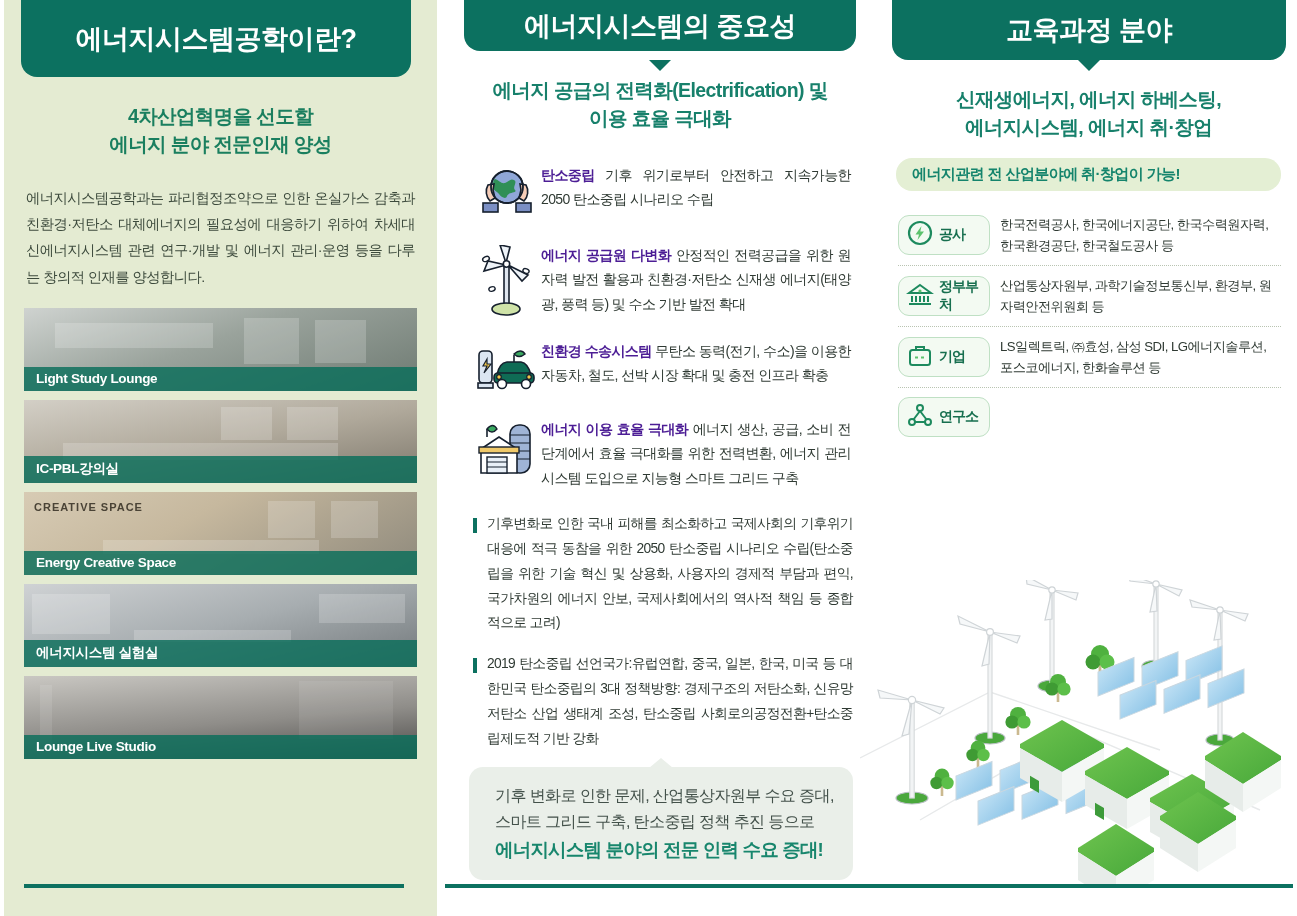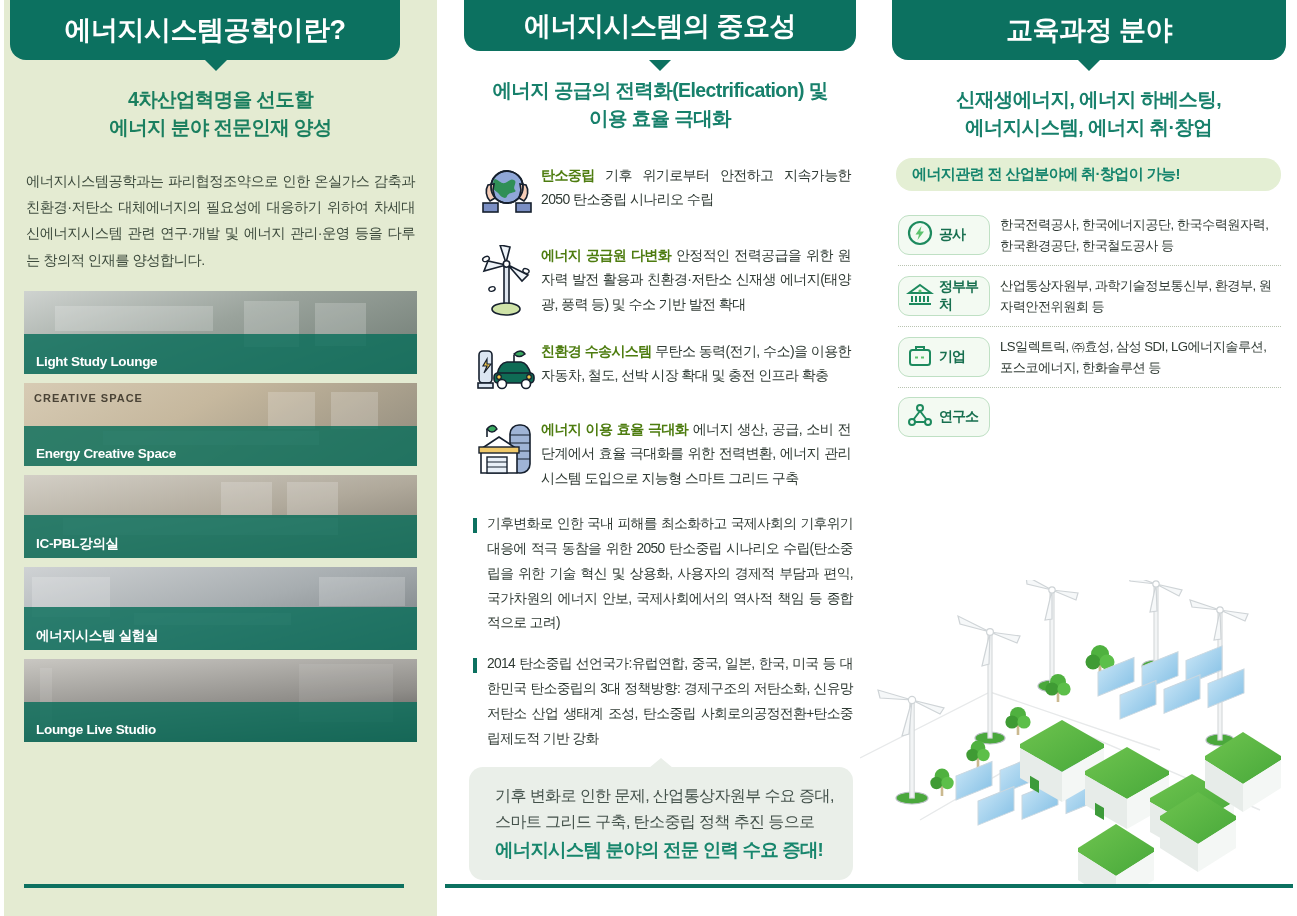--- a/index.html
+++ b/index.html
@@ -31,21 +31,21 @@
     border-bottom-left-radius:16px;border-bottom-right-radius:16px;
     color:#fff;text-align:center;
     font-weight:bold;letter-spacing:-0.5px;
     display:flex;align-items:center;justify-content:center;
   }
   .hdr-notch{
     position:absolute;left:50%;transform:translateX(-50%);
     width:0;height:0;border-left:11px solid transparent;
     border-right:11px solid transparent;border-top:11px solid #0c7160;
   }
-  .c1 .hdr{width:390px;height:60px;margin-left:6px;font-size:27px;}
+  .c1 .hdr{width:390px;height:77px;margin-left:17px;font-size:27px;}
   .c2 .hdr{width:392px;height:51px;margin-left:19px;font-size:27px;}
   .c3 .hdr{width:394px;height:60px;margin-left:8px;font-size:27px;}
 
   .subtitle{
     color:#17806b;text-align:center;font-size:19.5px;line-height:1.45;
     font-weight:bold;margin-top:25px;letter-spacing:-0.6px;
   }
   .c1 .subtitle{color:#1a7f5f;}
 
   
@@ -57,37 +57,37 @@
   
   .photos{margin:18px 20px 0 20px;}
   .photo{
     position:relative;height:83px;margin-bottom:9px;overflow:hidden;
     background:#b9bdb2;
   }
   .photo-caption{
     position:absolute;left:0;bottom:0;width:100%;
     background:rgba(10,110,90,0.82);
     color:#fff;font-size:13.5px;font-weight:bold;
-    padding:20px 0 5px 12px;box-sizing:border-box;letter-spacing:-0.3px;
+    padding:4px 0 5px 12px;box-sizing:border-box;letter-spacing:-0.3px;
   }
   
   .ph-a{background:linear-gradient(160deg,#cfd3d0 0%,#9aa39c 45%,#6e7a72 100%);}
   .ph-b{background:linear-gradient(150deg,#d7cbb4 0%,#c6b89e 40%,#8e897c 100%);}
   .ph-c{background:linear-gradient(170deg,#d3cfc6 0%,#b0a99b 50%,#7d776b 100%);}
   .ph-d{background:linear-gradient(165deg,#cfd2d4 0%,#a7adb0 50%,#72787b 100%);}
   .ph-e{background:linear-gradient(175deg,#c9c7c2 0%,#8f8d89 55%,#4c4b49 100%);}
   .ph-shapes{position:absolute;inset:0;opacity:.35;}
   .ph-shapes i{position:absolute;background:rgba(255,255,255,.55);display:block;}
 
   
   .features{margin:30px 24px 0 28px;}
   .frow{display:flex;margin-bottom:22px;}
   .ficon{width:68px;min-width:68px;display:flex;align-items:flex-start;justify-content:center;padding-top:2px;}
   .ftext{font-size:14px;line-height:1.75;color:#2f3a33;letter-spacing:-0.6px;text-align:justify;}
-  .ftext b{color:#4d7c0f;font-weight:bold;}
+  .ftext b{color:#4c1d95;font-weight:bold;}
 
   
   .bullets{margin:8px 22px 0 28px;}
   .bul{position:relative;padding-left:14px;margin-bottom:16px;
        font-size:13.8px;line-height:1.8;color:#2f3a33;letter-spacing:-0.65px;text-align:justify;}
   .bul:before{content:"";position:absolute;left:0;top:6px;width:4px;height:15px;background:#0c7160;}
 
   
   .callout{
     position:relative;margin:12px 22px 0 24px;background:#eaefe9;
@@ -160,37 +160,37 @@
 
       <div class="photo ph-a">
         <div class="ph-shapes">
           <i style="left:8%;top:18%;width:40%;height:30%;"></i>
           <i style="left:56%;top:12%;width:14%;height:55%;"></i>
           <i style="left:74%;top:14%;width:13%;height:52%;"></i>
         </div>
         <div class="photo-caption">Light Study Lounge</div>
       </div>
 
+      <div class="photo ph-c">
+        <div class="ph-shapes">
+          <i style="left:50%;top:8%;width:13%;height:40%;"></i>
+          <i style="left:67%;top:8%;width:13%;height:40%;"></i>
+          <i style="left:10%;top:52%;width:70%;height:20%;"></i>
+        </div>
+        <div class="photo-caption">IC-PBL강의실</div>
+      </div>
+
       <div class="photo ph-b">
         <div class="ph-shapes">
           <i style="left:62%;top:10%;width:12%;height:45%;"></i>
           <i style="left:78%;top:10%;width:12%;height:45%;"></i>
           <i style="left:20%;top:58%;width:55%;height:16%;"></i>
         </div>
         <div style="position:absolute;left:10px;top:9px;font-size:11px;font-weight:bold;color:#4a4336;letter-spacing:1px;">CREATIVE SPACE</div>
         <div class="photo-caption">Energy Creative Space</div>
-      </div>
-
-      <div class="photo ph-c">
-        <div class="ph-shapes">
-          <i style="left:50%;top:8%;width:13%;height:40%;"></i>
-          <i style="left:67%;top:8%;width:13%;height:40%;"></i>
-          <i style="left:10%;top:52%;width:70%;height:20%;"></i>
-        </div>
-        <div class="photo-caption">IC-PBL강의실</div>
       </div>
 
       <div class="photo ph-d">
         <div class="ph-shapes">
           <i style="left:2%;top:12%;width:20%;height:48%;"></i>
           <i style="left:75%;top:12%;width:22%;height:35%;"></i>
           <i style="left:28%;top:55%;width:40%;height:14%;"></i>
         </div>
         <div class="photo-caption">에너지시스템 실험실</div>
       </div>
@@ -295,21 +295,21 @@
         <div class="ftext">
           <b>에너지 이용 효율 극대화</b>
           <span>에너지 생산, 공급, 소비 전단계에서 효율 극대화를 위한 전력변환, 에너지 관리 시스템 도입으로 지능형 스마트 그리드 구축</span>
         </div>
       </div>
 
     </div>
 
     <div class="bullets">
       <div class="bul">기후변화로 인한 국내 피해를 최소화하고 국제사회의 기후위기 대응에 적극 동참을 위한 2050 탄소중립 시나리오 수립(탄소중립을 위한 기술 혁신 및 상용화, 사용자의 경제적 부담과 편익, 국가차원의 에너지 안보, 국제사회에서의 역사적 책임 등 종합적으로 고려)</div>
-      <div class="bul">2014 탄소중립 선언국가:유럽연합, 중국, 일본, 한국, 미국 등 대한민국 탄소중립의 3대 정책방향: 경제구조의 저탄소화, 신유망 저탄소 산업 생태계 조성, 탄소중립 사회로의공정전환+탄소중립제도적 기반 강화</div>
+      <div class="bul">2019 탄소중립 선언국가:유럽연합, 중국, 일본, 한국, 미국 등 대한민국 탄소중립의 3대 정책방향: 경제구조의 저탄소화, 신유망 저탄소 산업 생태계 조성, 탄소중립 사회로의공정전환+탄소중립제도적 기반 강화</div>
     </div>
 
     <div class="callout">
       <div class="ca-notch"></div>
       <div class="ca-l">기후 변화로 인한 문제, 산업통상자원부 수요 증대,</div>
       <div class="ca-l">스마트 그리드 구축, 탄소중립 정책 추진 등으로</div>
       <div class="ca-strong">에너지시스템 분야의 전문 인력 수요 증대!</div>
     </div>
   </div>
 

